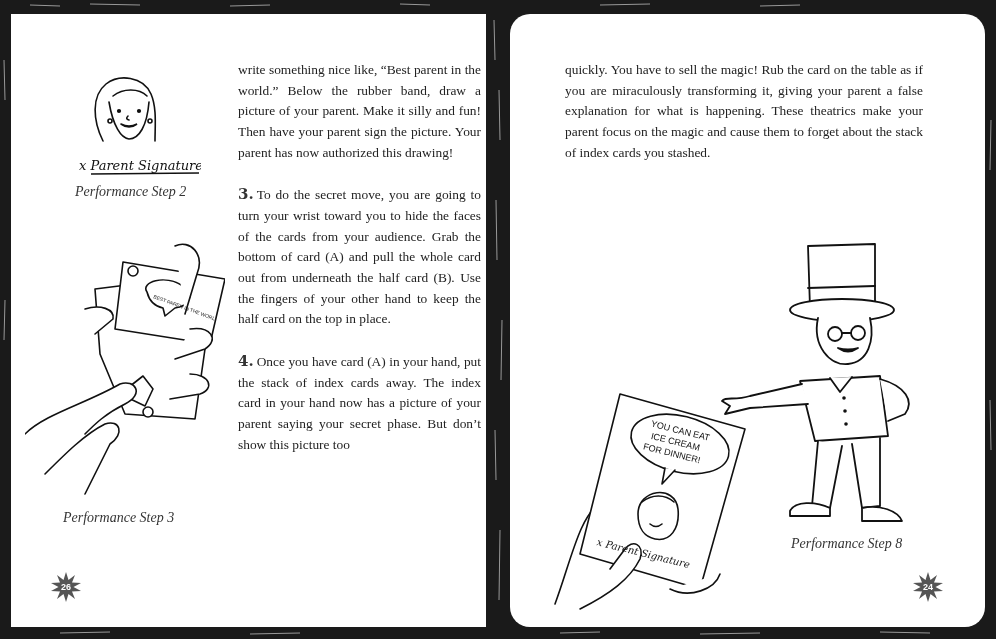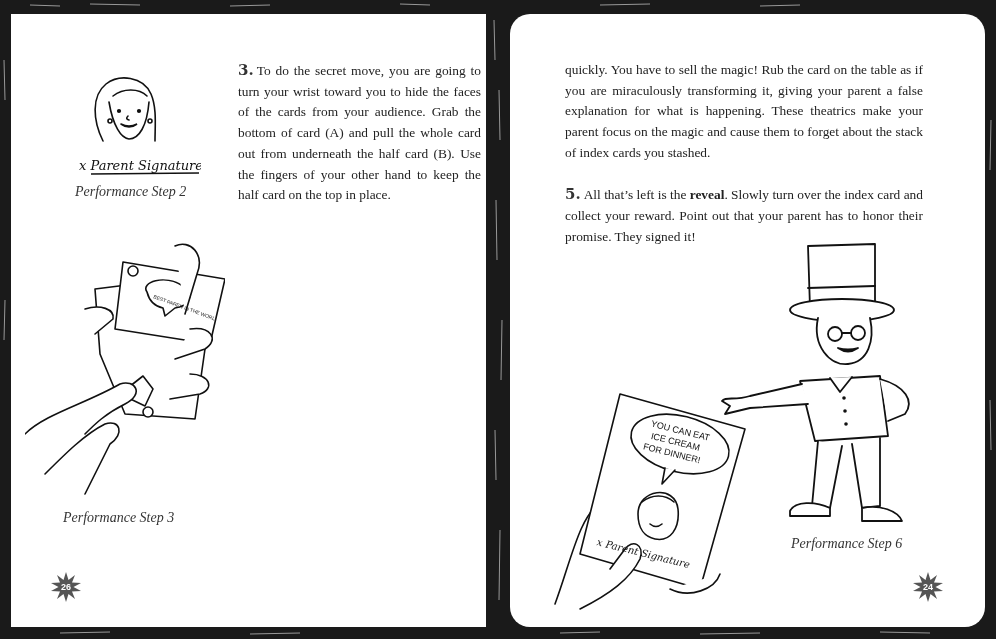--- a/index.html
+++ b/index.html
@@ -91,29 +91,30 @@
   <div class="caption" style="left:52px;top:496px;">Performance Step 3</div>
 
   <div class="badge" style="left:40px;top:558px;">
     <svg width="30" height="30" viewBox="0 0 30 30">
       <polygon fill="#555" points="15,0 17.5,8 24,3 21,10.5 30,11 22.5,15 30,19 21,19.5 24,27 17.5,22 15,30 12.5,22 6,27 9,19.5 0,19 7.5,15 0,11 9,10.5 6,3 12.5,8"></polygon>
     </svg>
     <span>26</span>
   </div>
 
   <div class="col" style="left:227px;top:46px;width:243px;">
+    <p>write something nice like, “Best parent in the world.” Below the rubber band, draw a picture of your parent. Make it silly and fun! Then have your parent sign the picture. Your parent has now authorized this drawing!</p>
     <p><span class="num">3.</span><span>To do the secret move, you are going to turn your wrist toward you to hide the faces of the cards from your audience. Grab the bottom of card (A) and pull the whole card out from underneath the half card (B). Use the fingers of your other hand to keep the half card on the top in place.</span></p>
+    <p><span class="num">4.</span><span>Once you have card (A) in your hand, put the stack of index cards away. The index card in your hand now has a picture of your parent saying your secret phase. But don’t show this picture too</span></p>
   </div>
 </div>
 
 <div class="page" id="page-right">
 
   <div class="col" style="left:55px;top:46px;width:358px;">
     <p>quickly. You have to sell the magic! Rub the card on the table as if you are miraculously transforming it, giving your parent a false explanation for what is happening. These theatrics make your parent focus on the magic and cause them to forget about the stack of index cards you stashed.</p>
-    <p><span class="num">5.</span><span>All that’s left is the </span><b>reveal</b><span>. Slowly turn over the index card and collect your reward. Point out that your parent has to honor their promise. They signed it!</span></p>
   </div>
 
   <svg class="illus" style="left:40px;top:370px;" width="200" height="230" viewBox="0 0 200 230">
     <g fill="#fff" stroke="#111" stroke-width="1.6" stroke-linejoin="round" stroke-linecap="round">
       <path d="M5 220 C20 180,30 130,50 120 C70 115,80 140,70 160"></path>
       <path d="M70 10 L195 45 L150 205 L30 170 Z"></path>
       <ellipse cx="130" cy="60" rx="50" ry="28" transform="rotate(14 130 60)"></ellipse>
       <path d="M115 84 L112 100 L125 86"></path>
       <path d="M88 130 C88 105,125 100,128 125 C130 145,120 158,105 155 C95 153,88 145,88 130 Z"></path>
       <path d="M92 118 C102 110,115 110,124 118"></path>
@@ -145,21 +146,21 @@
       <path d="M132 208 L142 272 L160 270 L160 202"></path>
       <path d="M70 275 C75 265,95 265,110 272 L110 280 L70 280 Z"></path>
       <path d="M142 272 C160 268,178 275,182 285 L142 285 Z"></path>
     </g>
     <g fill="#111">
       <circle cx="124" cy="162" r="1.8"></circle>
         <circle cx="125" cy="175" r="1.8"></circle>
         <circle cx="126" cy="188" r="1.8"></circle>
     </g>
   </svg>
-  <div class="caption" style="left:281px;top:522px;">Performance Step 6</div>
+  <div class="caption" style="left:281px;top:522px;">Performance Step 8</div>
 
   <div class="badge" style="left:403px;top:558px;">
     <svg width="30" height="30" viewBox="0 0 30 30">
       <polygon fill="#555" points="15,0 17.5,8 24,3 21,10.5 30,11 22.5,15 30,19 21,19.5 24,27 17.5,22 15,30 12.5,22 6,27 9,19.5 0,19 7.5,15 0,11 9,10.5 6,3 12.5,8"></polygon>
     </svg>
     <span>24</span>
   </div>
 </div>
 
 </body></html>

